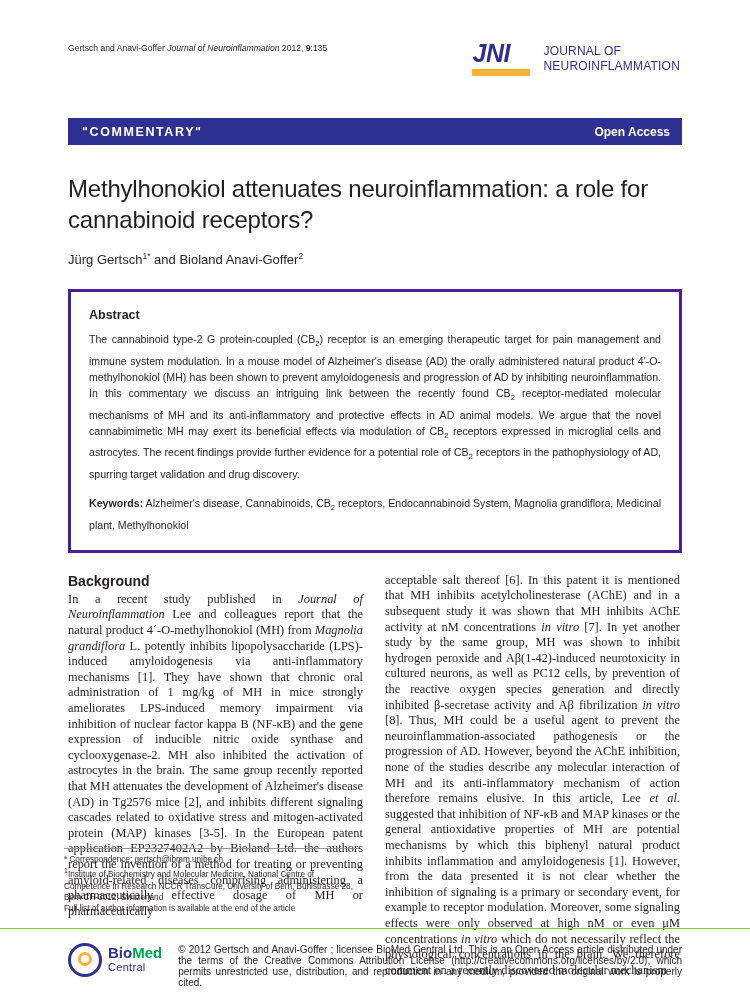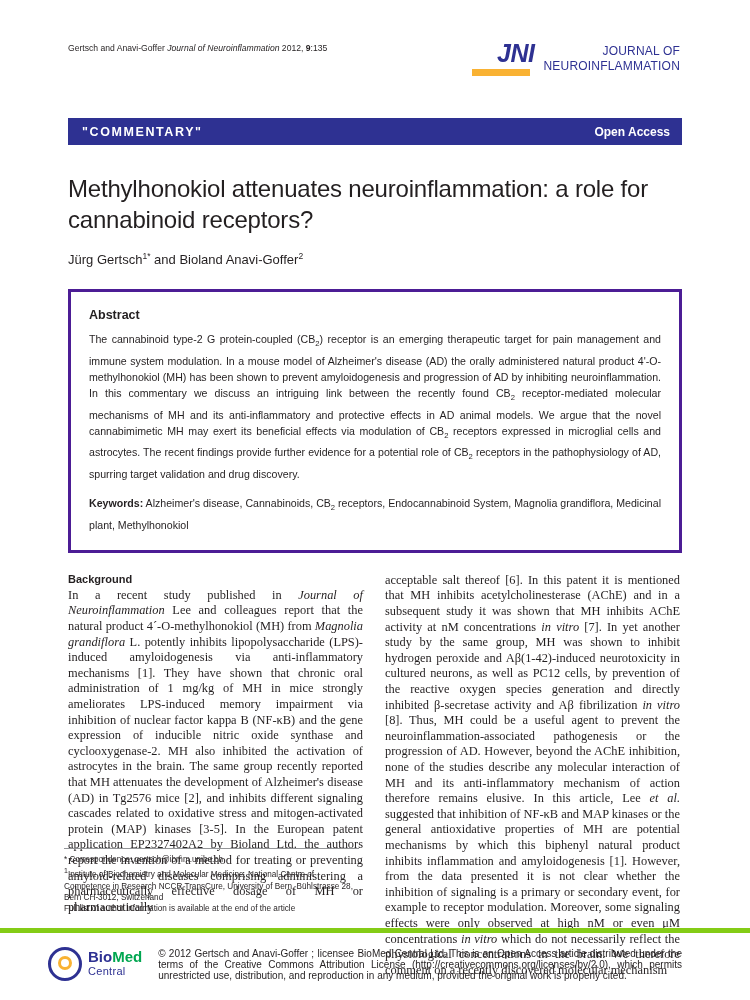--- a/index.html
+++ b/index.html
@@ -41,21 +41,20 @@
     font-style: italic;
   }
   .cite .bold {
     font-weight: bold;
   }
   .logo {
     display: flex;
     align-items: center;
     gap: 9px;
     padding-right: 2px;
-    text-align: right;
   }
   .logo-mark {
     position: relative;
     width: 62px;
     height: 42px;
   }
   .logo-mark .jni {
     font-family: "Liberation Sans", sans-serif;
     font-weight: bold;
     font-style: italic;
@@ -158,21 +157,21 @@
     margin-top: 20px;
     display: flex;
     gap: 22px;
   }
   .col {
     width: 295px;
   }
   .col h3 {
     margin: 0 0 3px 0;
     font-family: "Liberation Sans", sans-serif;
-    font-size: 11px;
+    font-size: 14px;
     font-weight: bold;
     color: #231f20;
   }
   .col p {
     margin: 0;
     font-size: 12.4px;
     line-height: 15.6px;
     text-align: justify;
     hyphens: auto;
   }
@@ -193,25 +192,25 @@
     color: #231f20;
   }
   .footnote sup { font-size: 7px; }
   
   .footer {
     position: absolute;
     left: 0;
     bottom: 0;
     width: 750px;
     height: 72px;
-    border-top: 5px solid #84cc16;
+    border-top: 1px solid #84cc16;
     box-sizing: border-box;
     display: flex;
     align-items: flex-start;
-    padding: 12px 68px 0 48px;
+    padding: 12px 68px 0 68px;
     gap: 16px;
   }
   .bmc {
     display: flex;
     align-items: center;
     gap: 6px;
     flex: 0 0 auto;
     padding-top: 2px;
   }
   .bmc-circle {

